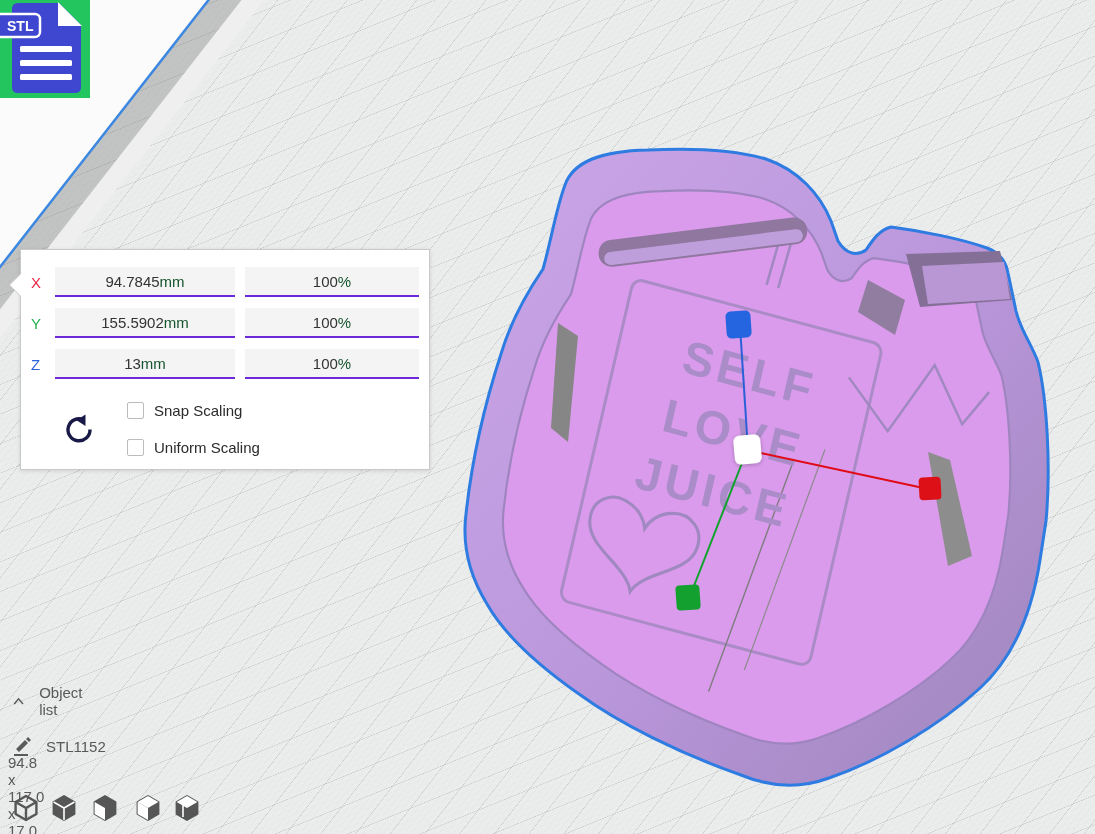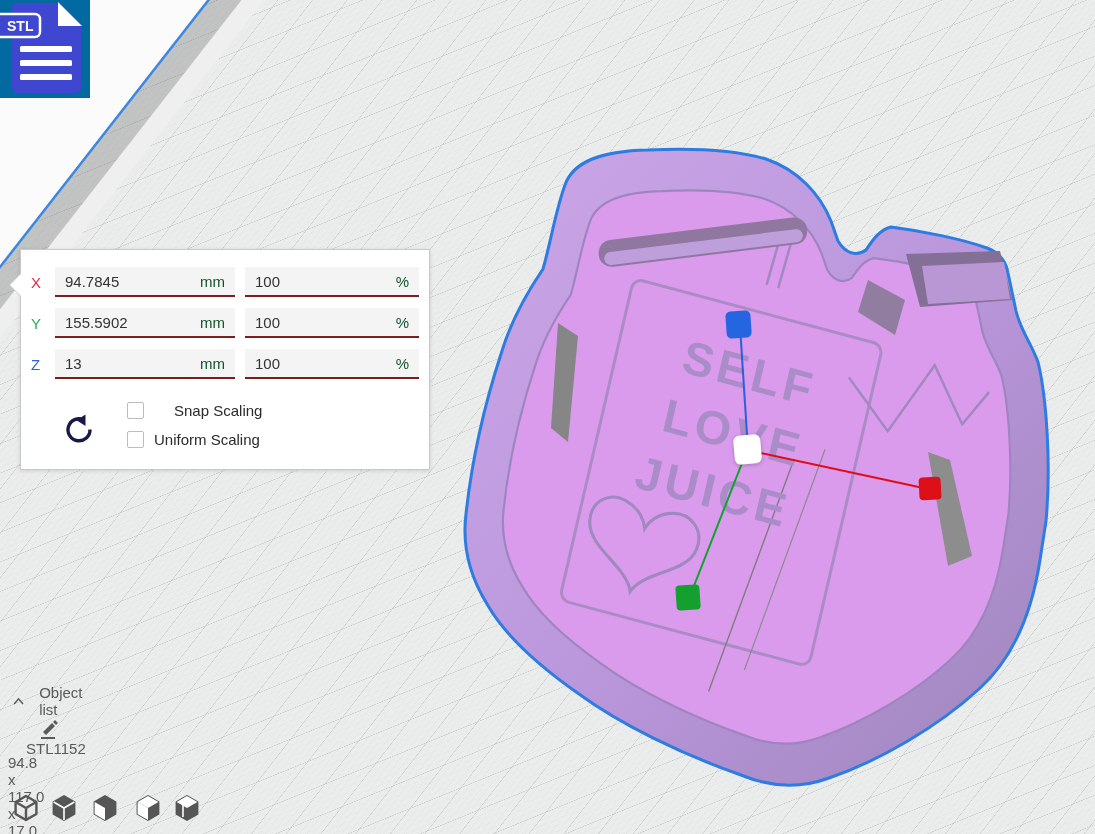--- a/index.html
+++ b/index.html
@@ -4,61 +4,61 @@
 <style>
   html,body{margin:0;padding:0;}
   .stage{
     position:relative;width:1095px;height:834px;overflow:hidden;
     background:#ebecec;font-family:"Liberation Sans",sans-serif;
     -webkit-user-select:none;user-select:none;
   }
   .scene{position:absolute;left:0;top:0;}
 
   
-  .stl-tile{position:absolute;left:0;top:0;width:90px;height:98px;background:#0369a1;}
+  .stl-tile{position:absolute;left:0;top:0;width:90px;height:98px;background:#22c55e;}
   .stl-tile svg{position:absolute;left:0;top:0;}
 
   
   .scale-panel{
     position:absolute;left:20px;top:249px;width:410px;height:221px;
     background:#ffffff;border:1px solid #c9c9c9;box-shadow:0 1px 4px rgba(0,0,0,.12);
     box-sizing:border-box;
   }
   .panel-pointer{
     position:absolute;left:-11px;top:24px;width:0;height:0;
     border-top:11px solid transparent;border-bottom:11px solid transparent;
     border-right:11px solid #ffffff;
     filter:drop-shadow(-1px 0 0 #c9c9c9);
   }
   .axis-row{position:absolute;left:0;height:32px;display:flex;align-items:center;}
   .axis-row .axis-label{width:14px;margin-left:10px;font-size:15px;}
   .axis-label.x{color:#e8274b;}
   .axis-label.y{color:#21b14c;}
   .axis-label.z{color:#2d62dd;}
   .field{
-    background:#f4f4f4;border-bottom:2px solid #7f1d1d;height:30px;
-    display:flex;align-items:center;justify-content:space-between;
+    background:#f4f4f4;border-bottom:2px solid #6d28d9;height:30px;
+    display:flex;align-items:center;justify-content:center;
     padding:0 10px;box-sizing:border-box;font-size:15px;color:#333;
   }
   .field .suffix{color:#14532d;}
   .field.mm{width:180px;margin-left:10px;}
   .field.pct{width:174px;margin-left:10px;}
   .check-row{position:absolute;left:106px;display:flex;align-items:center;height:18px;}
   .checkbox{
     width:17px;height:17px;border:1px solid #bcbcbc;border-radius:2px;
     background:#fff;box-sizing:border-box;
   }
   .check-label{margin-left:10px;font-size:15px;color:#2b2b2b;}
   .reset-btn{position:absolute;left:42px;top:163px;width:32px;height:32px;cursor:pointer;}
 
   
   .objlist{position:absolute;left:0;top:678px;color:#595959;}
   .objlist-row{position:absolute;display:flex;align-items:center;justify-content:space-between;}
   .objlist-toggle{left:12px;top:6px;}
-  .objlist-name{left:12px;top:40px;flex-direction:column;}
+  .objlist-name{left:12px;top:57px;}
   .objlist-dims{left:8px;top:76px;font-size:15px;color:#595959;}
   .objlist-label{margin-left:14px;font-size:15px;}
   .viewcubes{position:absolute;left:8px;top:789px;}
 </style>
 </head>
 <body>
 
 <div class="stage">
 
   <svg class="scene" width="1095" height="834" viewBox="0 0 1095 834">
@@ -207,25 +207,25 @@
       </div>
     </div>
 
     <div class="reset-btn">
       <svg width="32" height="32" viewBox="0 0 32 32">
         <path d="M 21,7 A 11,11 0 1 0 27,16.5" fill="none" stroke="#191947" stroke-width="3.4"></path>
         <polygon points="22.5,1.5 22.5,13 13.5,7.2" fill="#191947"></polygon>
       </svg>
     </div>
 
-    <div class="check-row" style="top:151px;gap:20px;">
+    <div class="check-row" style="top:151px;">
       <div class="checkbox"></div>
       <span class="check-label">Snap Scaling</span>
     </div>
-    <div class="check-row" style="top:180px;">
+    <div class="check-row" style="top:188px;">
       <div class="checkbox"></div>
       <span class="check-label">Uniform Scaling</span>
     </div>
   </div>
 
   <div class="objlist">
     <div class="objlist-row objlist-toggle">
       <svg width="18" height="14" viewBox="0 0 18 14">
         <polyline points="3,11 9,4 15,11" fill="none" stroke="#5a5a5a" stroke-width="2"></polyline>
       </svg>

